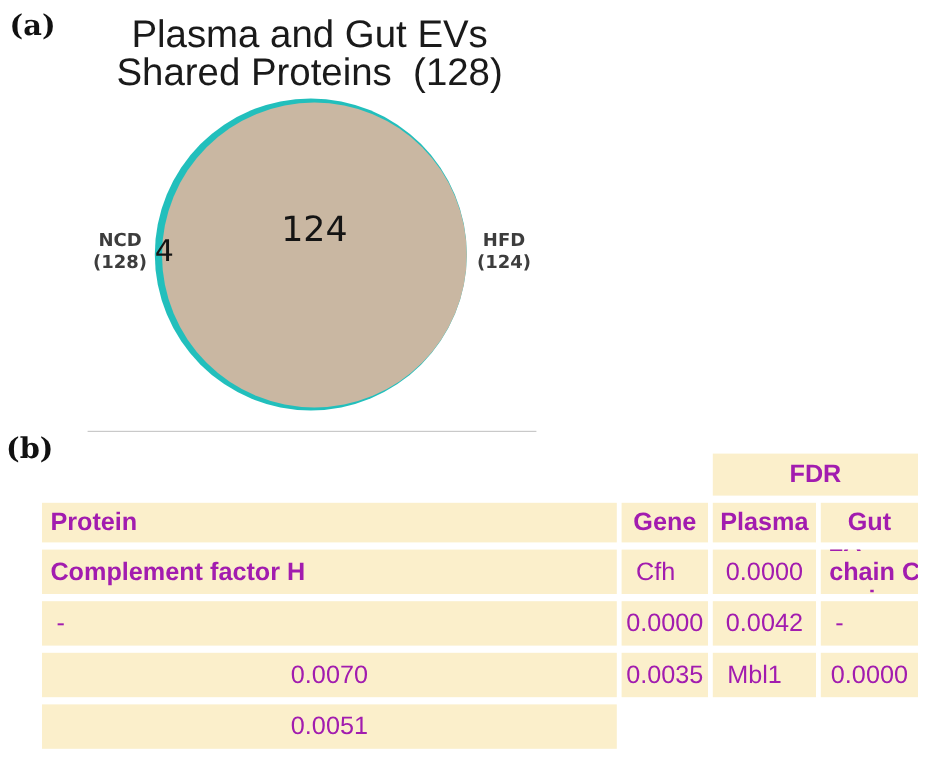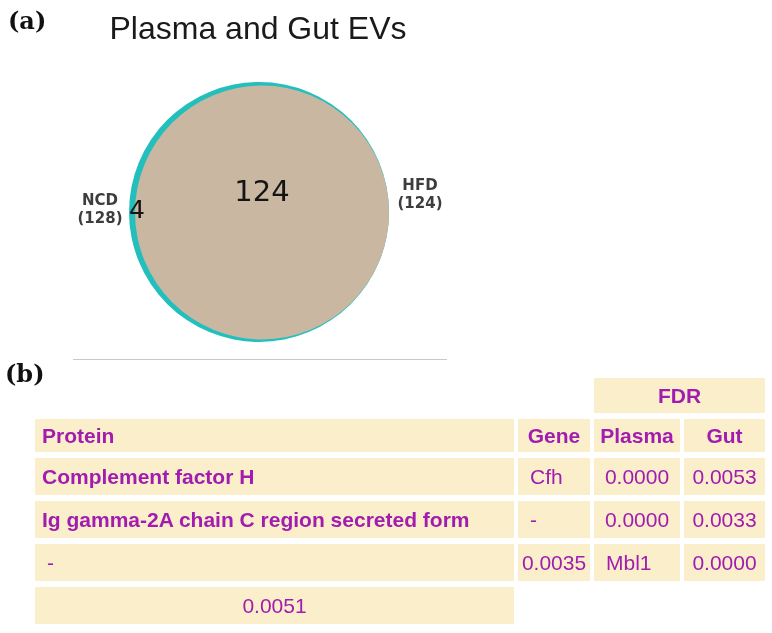--- a/index.html
+++ b/index.html
@@ -48,21 +48,21 @@
     position: absolute;
     transform: translateX(-50%);
     text-align: center;
     font-size: 15px;
     line-height: 18px;
     color: #3d3d3d;
     font-family: "DejaVu Sans", sans-serif;
     font-weight: bold;
   }
   .set-label.ncd { left: 100px; top: 191px; }
-  .set-label.hfd { left: 420px; top: 176px; }
+  .set-label.hfd { left: 420px; top: 191px; }
 
   .divider {
     position: absolute;
     left: 73px;
     top: 359px;
     width: 374px;
     height: 1px;
     background: #c9c9c9;
   }
 
@@ -93,20 +93,21 @@
 </style>
 </head>
 <body>
 
 <div class="canvas">
 
   <div class="panel-label a">(a)</div>
 
   <div class="venn-title">
     <div class="line1">Plasma and Gut EVs</div>
+    <div class="line2">Shared Proteins  (128)</div>
   </div>
 
   <svg class="venn-svg" width="460" height="360" viewBox="0 0 460 360">
     <circle cx="259" cy="212" r="130" fill="#22BFBC"></circle>
     <circle cx="262" cy="212.5" r="127" fill="#C9B7A2"></circle>
   </svg>
 
   <div class="venn-count left-only">4</div>
   <div class="venn-count shared">124</div>
 
@@ -130,28 +131,28 @@
     <div class="cell bold fdr-span">FDR</div>
 
     <div class="cell bold left">Protein</div>
     <div class="cell bold">Gene</div>
     <div class="cell bold">Plasma</div>
     <div class="cell bold">Gut</div>
 
     <div class="cell left">Complement factor H</div>
     <div class="cell gene">Cfh</div>
     <div class="cell">0.0000</div>
-    <div class="cell">0.0053</div>
 
     <div class="cell left">Ig gamma-2A chain C region secreted form</div>
     <div class="cell gene">-</div>
     <div class="cell">0.0000</div>
-    <div class="cell">0.0033</div>
+    <div class="cell">0.0042</div>
 
     <div class="cell gene">-</div>
+    <div class="cell">0.0070</div>
     <div class="cell">0.0035</div>
 
     <div class="cell gene">Mbl1</div>
     <div class="cell">0.0000</div>
     <div class="cell">0.0051</div>
   </div>
 
 </div>
 
 </body></html>

